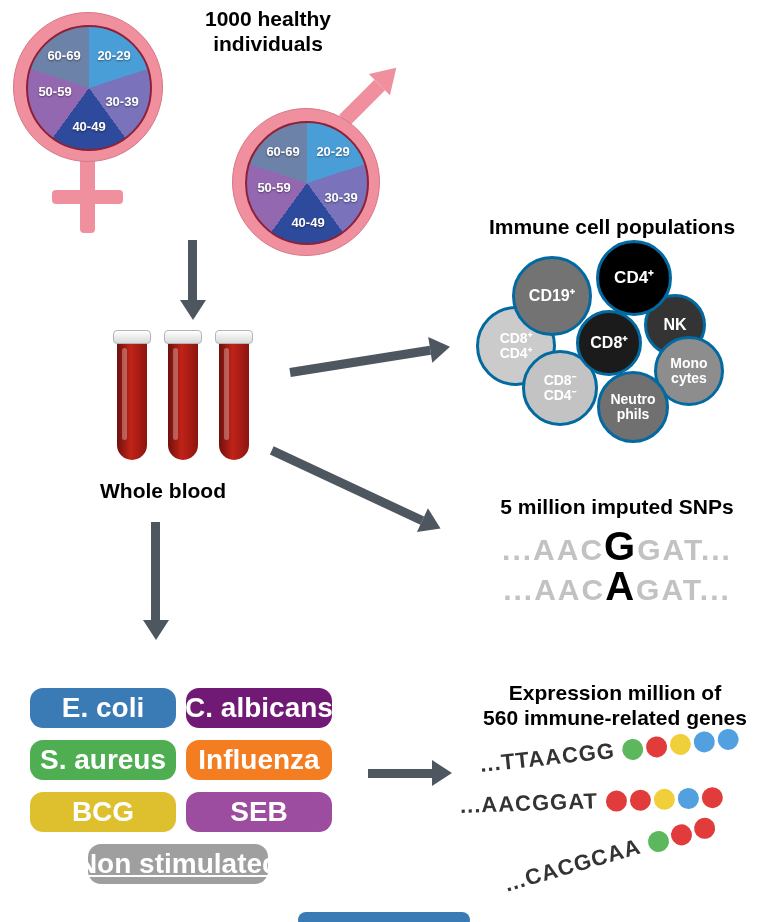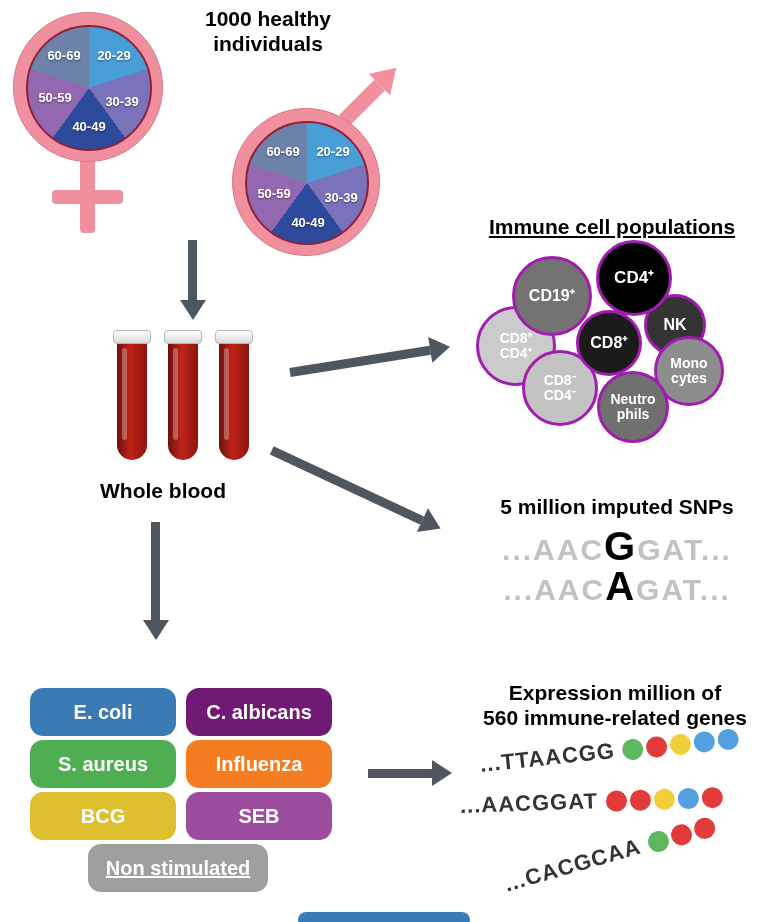--- a/index.html
+++ b/index.html
@@ -23,21 +23,21 @@
   .marrow .head { width:0; height:0; border-top:15px solid transparent; border-bottom:15px solid transparent; border-left:24px solid var(--pink); }
 
   .pie { position:absolute; left:12px; top:12px; border-radius:50%; border:2px solid var(--pieborder); }
   .disc-f .pie { width:126px; height:126px; }
   .disc-m .pie { width:124px; height:124px; }
   .pl { position:absolute; transform:translate(-50%,-50%); color:#fff; font-weight:bold; font-size:13px;
         white-space:nowrap; text-shadow:0 1px 2px rgba(0,0,0,0.45); }
   .pl-a { left:86px; top:28px; } 
   .pl-b { left:94px; top:74px; } 
   .pl-c { left:61px; top:99px; } 
-  .pl-d { left:27px; top:70px; } 
+  .pl-d { left:27px; top:64px; } 
   .pl-e { left:36px; top:28px; } 
 
   
   .arrow { position:absolute; display:flex; align-items:center; height:26px; transform-origin:left center; }
   .arrow .shaft { height:9px; flex:1; background:var(--arrowc); }
   .arrow .head { width:0; height:0; border-top:13px solid transparent; border-bottom:13px solid transparent; border-left:20px solid var(--arrowc); }
   .arrow-1 { left:193px; top:227px; width:80px;  transform:rotate(90deg); }
   .arrow-2 { left:290px; top:359px; width:162px; transform:rotate(-9deg); }
   .arrow-3 { left:272px; top:437px; width:186px; transform:rotate(25deg); }
   .arrow-4 { left:156px; top:509px; width:118px; transform:rotate(90deg); }
@@ -46,41 +46,41 @@
   
   .tube { position:absolute; width:40px; height:132px; top:330px; }
   .t1 { left:112px; } .t2 { left:163px; } .t3 { left:214px; }
   .tube .cap { position:absolute; left:1px; top:0; width:38px; height:14px; background:linear-gradient(#ffffff,#d9d9d9);
                border:1px solid #b5b5b5; border-radius:4px; z-index:2; }
   .tube .tbody { position:absolute; left:5px; top:8px; width:30px; height:122px; border-radius:0 0 15px 15px;
                  background:linear-gradient(90deg,#6e100c, var(--blood) 45%, #8d150f); }
   .tube .shine { position:absolute; left:10px; top:18px; width:5px; height:92px; background:rgba(255,255,255,0.30); border-radius:3px; }
 
   
-  .cell { position:absolute; border-radius:50%; border:3px solid #a21caf; color:#fff; font-weight:bold;
+  .cell { position:absolute; border-radius:50%; border:3px solid #0369a1; color:#fff; font-weight:bold;
           display:flex; flex-direction:column; align-items:center; justify-content:center; text-align:center; line-height:1.05; }
   .cell span { display:block; }
   .c0 { left:512px; top:256px; width:80px; height:80px; font-size:16px; z-index:2; }
   .c1 { left:596px; top:240px; width:76px; height:76px; font-size:17px; z-index:3; }
   .c2 { left:644px; top:294px; width:62px; height:62px; font-size:16px; z-index:2; }
   .c3 { left:576px; top:310px; width:66px; height:66px; font-size:16px; z-index:4; }
   .c4 { left:476px; top:306px; width:80px; height:80px; font-size:14px; z-index:1; }
   .c5 { left:654px; top:336px; width:70px; height:70px; font-size:14px; z-index:2; }
   .c6 { left:522px; top:350px; width:76px; height:76px; font-size:14px; z-index:3; }
   .c7 { left:597px; top:371px; width:72px; height:72px; font-size:14px; z-index:4; }
 
   
   .snp-line { position:absolute; left:462px; width:310px; text-align:center; font-weight:bold; letter-spacing:2px; white-space:nowrap; }
   .snp-1 { top:524px; } .snp-2 { top:564px; }
   .snp-dim { font-size:30px; color:#c2c2c2;text-align:right; }
   .snp-var { font-size:40px; color:#000; }
 
   
-  .pill { position:absolute; width:146px; height:48px; border-radius:13px; display:flex; align-items:center;
-          justify-content:center; color:#fff; font-weight:bold; font-size:20px; white-space:nowrap; }
+  .pill { position:absolute; width:146px; height:40px; border-radius:13px; display:flex; align-items:center;
+          justify-content:center; color:#fff; font-weight:bold; font-size:28px; white-space:nowrap; }
   .p0 { left:30px;  top:688px; }
   .p1 { left:186px; top:688px; }
   .p2 { left:30px;  top:740px; }
   .p3 { left:186px; top:740px; }
   .p4 { left:30px;  top:792px; }
   .p5 { left:186px; top:792px; }
   .p6 { left:88px;  top:844px; width:180px; }
 
   
   .strand { position:absolute; display:flex; align-items:center; gap:3px; transform-origin:left center; white-space:nowrap; }
@@ -164,21 +164,21 @@
       <div class="shine"></div>
     </div>
   <div class="tube t3">
       <div class="cap"></div>
       <div class="tbody"></div>
       <div class="shine"></div>
     </div>
 
   <div class="heading" style="left:78px; top:478px; width:170px;">Whole blood</div>
 
-  <div class="heading" style="left:462px; top:214px; width:300px;text-decoration:underline;">Immune cell populations</div>
+  <div class="heading" style="left:462px; top:214px; width:300px;">Immune cell populations</div>
 
   <div class="cell c0" style="background: #737373;">
       <span>CD19⁺</span>
     </div>
   <div class="cell c1" style="background: rgb(0, 0, 0);">
       <span>CD4⁺</span>
     </div>
   <div class="cell c2" style="background: rgb(52, 52, 52);">
       <span>NK</span>
     </div>

